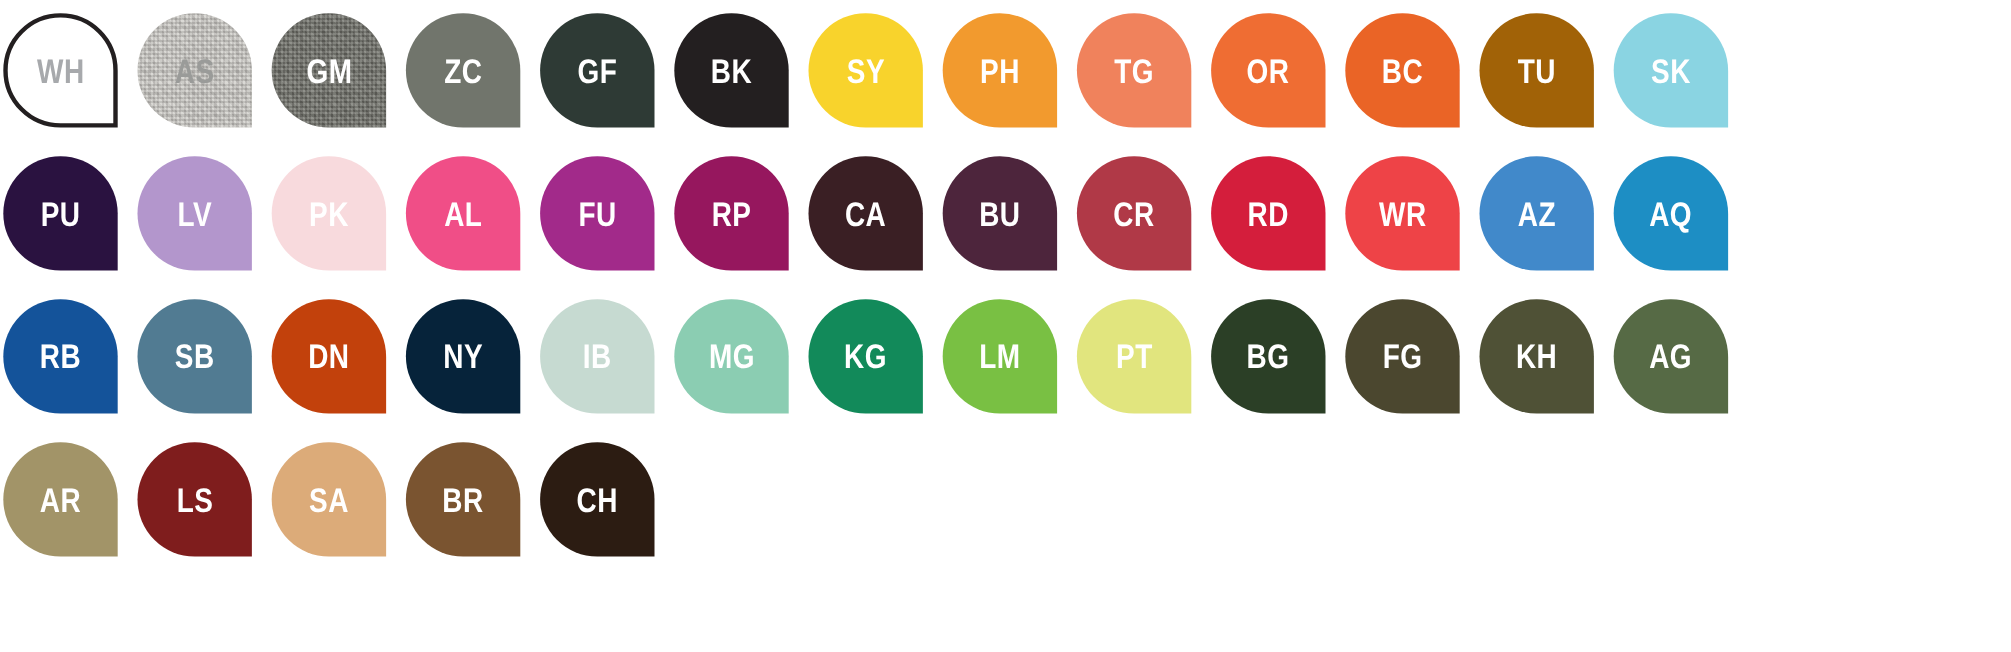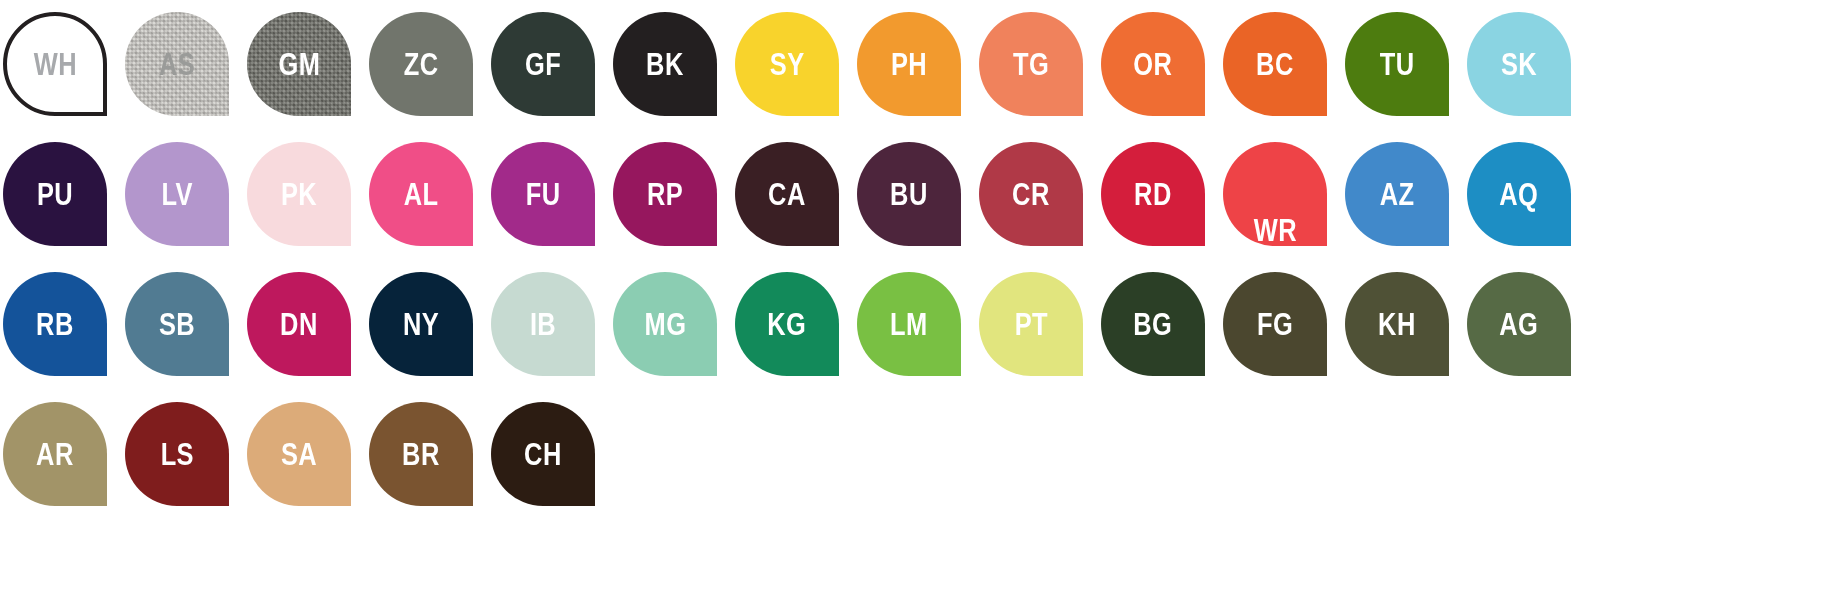--- a/index.html
+++ b/index.html
@@ -132,21 +132,21 @@
         <div class="swatch-chip" style="background: rgb(239, 109, 51);">
           <span class="swatch-label" style="color: rgb(255, 255, 255);">OR</span>
         </div>
       </div>
       <div class="swatch-cell">
         <div class="swatch-chip" style="background: rgb(234, 100, 38);">
           <span class="swatch-label" style="color: rgb(255, 255, 255);">BC</span>
         </div>
       </div>
       <div class="swatch-cell">
-        <div class="swatch-chip" style="background: #4d7c0f; justify-content: center;">
+        <div class="swatch-chip" style="background: #a16207; justify-content: center;">
           <span class="swatch-label" style="color: rgb(255, 255, 255);">TU</span>
         </div>
       </div>
       <div class="swatch-cell">
         <div class="swatch-chip" style="background: rgb(138, 212, 226);">
           <span class="swatch-label" style="color: rgb(255, 255, 255);">SK</span>
         </div>
       </div>
       <div class="swatch-cell">
         <div class="swatch-chip" style="background: rgb(42, 18, 64);">
@@ -192,21 +192,21 @@
         <div class="swatch-chip" style="background: rgb(176, 57, 71);">
           <span class="swatch-label" style="color: rgb(255, 255, 255);">CR</span>
         </div>
       </div>
       <div class="swatch-cell">
         <div class="swatch-chip" style="background: rgb(212, 30, 60);">
           <span class="swatch-label" style="color: rgb(255, 255, 255);">RD</span>
         </div>
       </div>
       <div class="swatch-cell">
-        <div class="swatch-chip" style="background: rgb(238, 67, 71); align-items: flex-end;">
+        <div class="swatch-chip" style="background: rgb(238, 67, 71);">
           <span class="swatch-label" style="color: rgb(255, 255, 255);">WR</span>
         </div>
       </div>
       <div class="swatch-cell">
         <div class="swatch-chip" style="background: rgb(65, 137, 202);">
           <span class="swatch-label" style="color: rgb(255, 255, 255);">AZ</span>
         </div>
       </div>
       <div class="swatch-cell">
         <div class="swatch-chip" style="background: rgb(29, 142, 196);">
@@ -217,21 +217,21 @@
         <div class="swatch-chip" style="background: rgb(20, 83, 154);">
           <span class="swatch-label" style="color: rgb(255, 255, 255);">RB</span>
         </div>
       </div>
       <div class="swatch-cell">
         <div class="swatch-chip" style="background: rgb(81, 123, 146);">
           <span class="swatch-label" style="color: rgb(255, 255, 255);">SB</span>
         </div>
       </div>
       <div class="swatch-cell">
-        <div class="swatch-chip" style="background: #be185d;">
+        <div class="swatch-chip" style="background: #c2410c;">
           <span class="swatch-label" style="color: rgb(255, 255, 255);">DN</span>
         </div>
       </div>
       <div class="swatch-cell">
         <div class="swatch-chip" style="background: rgb(6, 35, 58);">
           <span class="swatch-label" style="color: rgb(255, 255, 255);">NY</span>
         </div>
       </div>
       <div class="swatch-cell">
         <div class="swatch-chip" style="background: rgb(198, 218, 209);">

